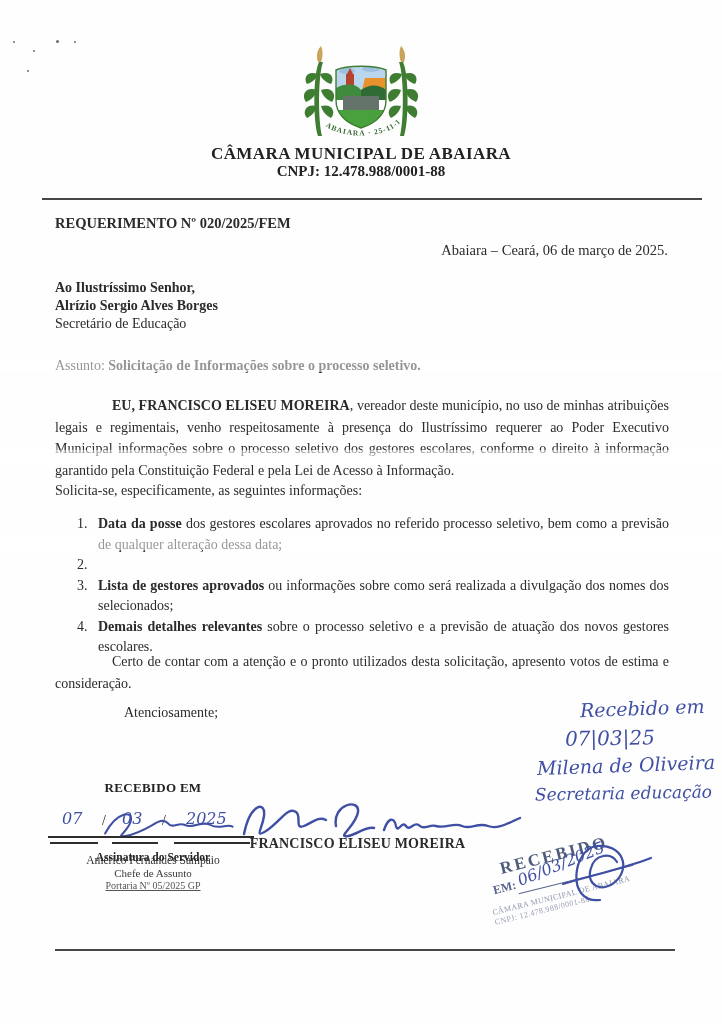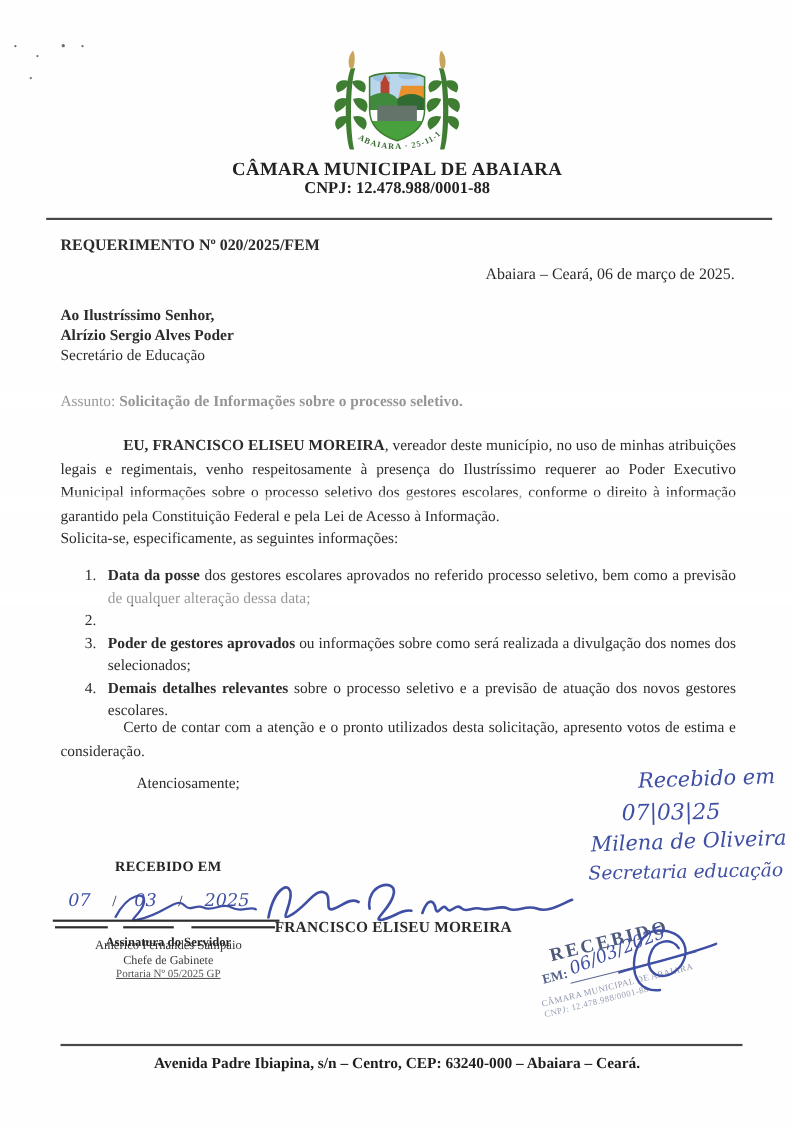--- a/index.html
+++ b/index.html
@@ -136,41 +136,41 @@
 
   <div class="abs center org-name">CÂMARA MUNICIPAL DE ABAIARA</div>
   <div class="abs center org-cnpj">CNPJ: 12.478.988/0001-88</div>
   <div class="abs rule rule-top"></div>
 
   <div class="abs req-no">REQUERIMENTO Nº 020/2025/FEM</div>
   <div class="abs date-line">Abaiara – Ceará, 06 de março de 2025.</div>
 
   <div class="abs addr">
     <div class="bold">Ao Ilustríssimo Senhor,</div>
-    <div class="bold">Alrízio Sergio Alves Poder</div>
+    <div class="bold">Alrízio Sergio Alves Borges</div>
     <div>Secretário de Educação</div>
   </div>
 
   <div class="abs subject"><span>Assunto: </span><span class="bold">Solicitação de Informações sobre o processo seletivo.</span></div>
 
   <div class="abs para para1"><span class="bold">EU, FRANCISCO ELISEU MOREIRA</span><span>, vereador deste município, no uso de minhas atribuições legais e regimentais, venho respeitosamente à presença do Ilustríssimo requerer ao Poder Executivo Municipal informações sobre o processo seletivo dos gestores escolares, conforme o direito à informação garantido pela Constituição Federal e pela Lei de Acesso à Informação.</span></div>
 
   <div class="abs solicita">Solicita-se, especificamente, as seguintes informações:</div>
 
   <div class="abs list">
     <div class="list-item">
       <span class="list-num">1.</span>
       <span class="list-text"><span class="bold">Data da posse</span><span> dos gestores escolares aprovados no referido processo seletivo, bem como a previsão de qualquer alteração dessa data;</span></span>
     </div>
     <div class="list-item">
       <span class="list-num">2.</span>
     </div>
     <div class="list-item">
       <span class="list-num">3.</span>
-      <span class="list-text"><span class="bold">Poder de gestores aprovados</span><span> ou informações sobre como será realizada a divulgação dos nomes dos selecionados;</span></span>
+      <span class="list-text"><span class="bold">Lista de gestores aprovados</span><span> ou informações sobre como será realizada a divulgação dos nomes dos selecionados;</span></span>
     </div>
     <div class="list-item">
       <span class="list-num">4.</span>
       <span class="list-text"><span class="bold">Demais detalhes relevantes</span><span> sobre o processo seletivo e a previsão de atuação dos novos gestores escolares.</span></span>
     </div>
   </div>
 
   <div class="abs para closing">Certo de contar com a atenção e o pronto utilizados desta solicitação, apresento votos de estima e consideração.</div>
   <div class="abs valediction">Atenciosamente;</div>
 
@@ -192,21 +192,21 @@
       <span class="sl-underline" style="left:124px;width:76px;"></span>
     </div>
     <div class="sl-scribble">
       <svg width="150" height="34" viewBox="0 0 160 40">
         <path d="M6 30 C 20 4, 40 2, 36 16 C 33 28, 16 36, 30 33 C 60 27, 70 8, 80 18 C 86 25, 92 16, 100 20 C 110 25, 120 14, 130 20 C 140 26, 150 18, 156 22" fill="none" stroke="#3f4fa3" stroke-width="2.4" stroke-linecap="round"></path>
       </svg>
     </div>
     <div class="sl-sigline"></div>
     <div class="sl-siglabel">Assinatura do Servidor</div>
     <div class="sl-name">Américo Fernandes Sampaio</div>
-    <div class="sl-role">Chefe de Gabinete</div>
+    <div class="sl-role">Chefe de Assunto</div>
     <div class="sl-ord">Portaria Nº 05/2025   GP</div>
   </div>
 
   <div class="abs sig-script">
     <svg width="290" height="48" viewBox="0 0 290 48">
       <path d="M8 38 C 14 8, 30 4, 28 20 C 26 34, 18 42, 30 35 C 44 26, 52 10, 60 16 C 66 20, 58 34, 68 30 C 76 27, 82 20, 90 24 M100 30 C 96 8, 124 2, 122 16 C 120 30, 100 42, 112 40 C 122 38, 130 30, 138 32 M148 34 C 152 22, 158 20, 160 30 C 162 38, 166 24, 170 30 C 174 36, 178 24, 184 30 C 188 34, 194 28, 200 30 C 210 33, 218 26, 226 30 C 234 34, 242 26, 252 30 C 262 34, 274 26, 284 22" fill="none" stroke="#3f4fa3" stroke-width="2.4" stroke-linecap="round"></path>
     </svg>
   </div>
   <div class="abs sig-name">FRANCISCO ELISEU MOREIRA</div>
 
@@ -218,19 +218,18 @@
     <div class="sr-org">CÂMARA MUNICIPAL DE ABAIARA</div>
     <div class="sr-cnpj">CNPJ: 12.478.988/0001-88</div>
   </div>
   <div class="abs sr-scribble">
     <svg width="110" height="70" viewBox="0 0 110 70">
       <path d="M55 62 C 20 66, 28 10, 52 8 C 78 6, 86 30, 70 44 C 58 55, 40 48, 46 30 C 50 16, 66 14, 72 24 M 18 46 C 45 38, 80 30, 106 20" fill="none" stroke="#3f4fa3" stroke-width="2.2" stroke-linecap="round"></path>
     </svg>
   </div>
 
   <div class="abs rule rule-bottom"></div>
-  <div class="abs center footer-addr">Avenida Padre Ibiapina, s/n – Centro, CEP: 63240-000 – Abaiara – Ceará.</div>
 
   <div class="fade-band" style="top:358px;height:14px;"></div>
   <div class="fade-band" style="top:450px;height:15px;"></div>
   <div class="fade-band" style="top:536px;height:14px;"></div>
 
 </div>
 
 </body></html>

